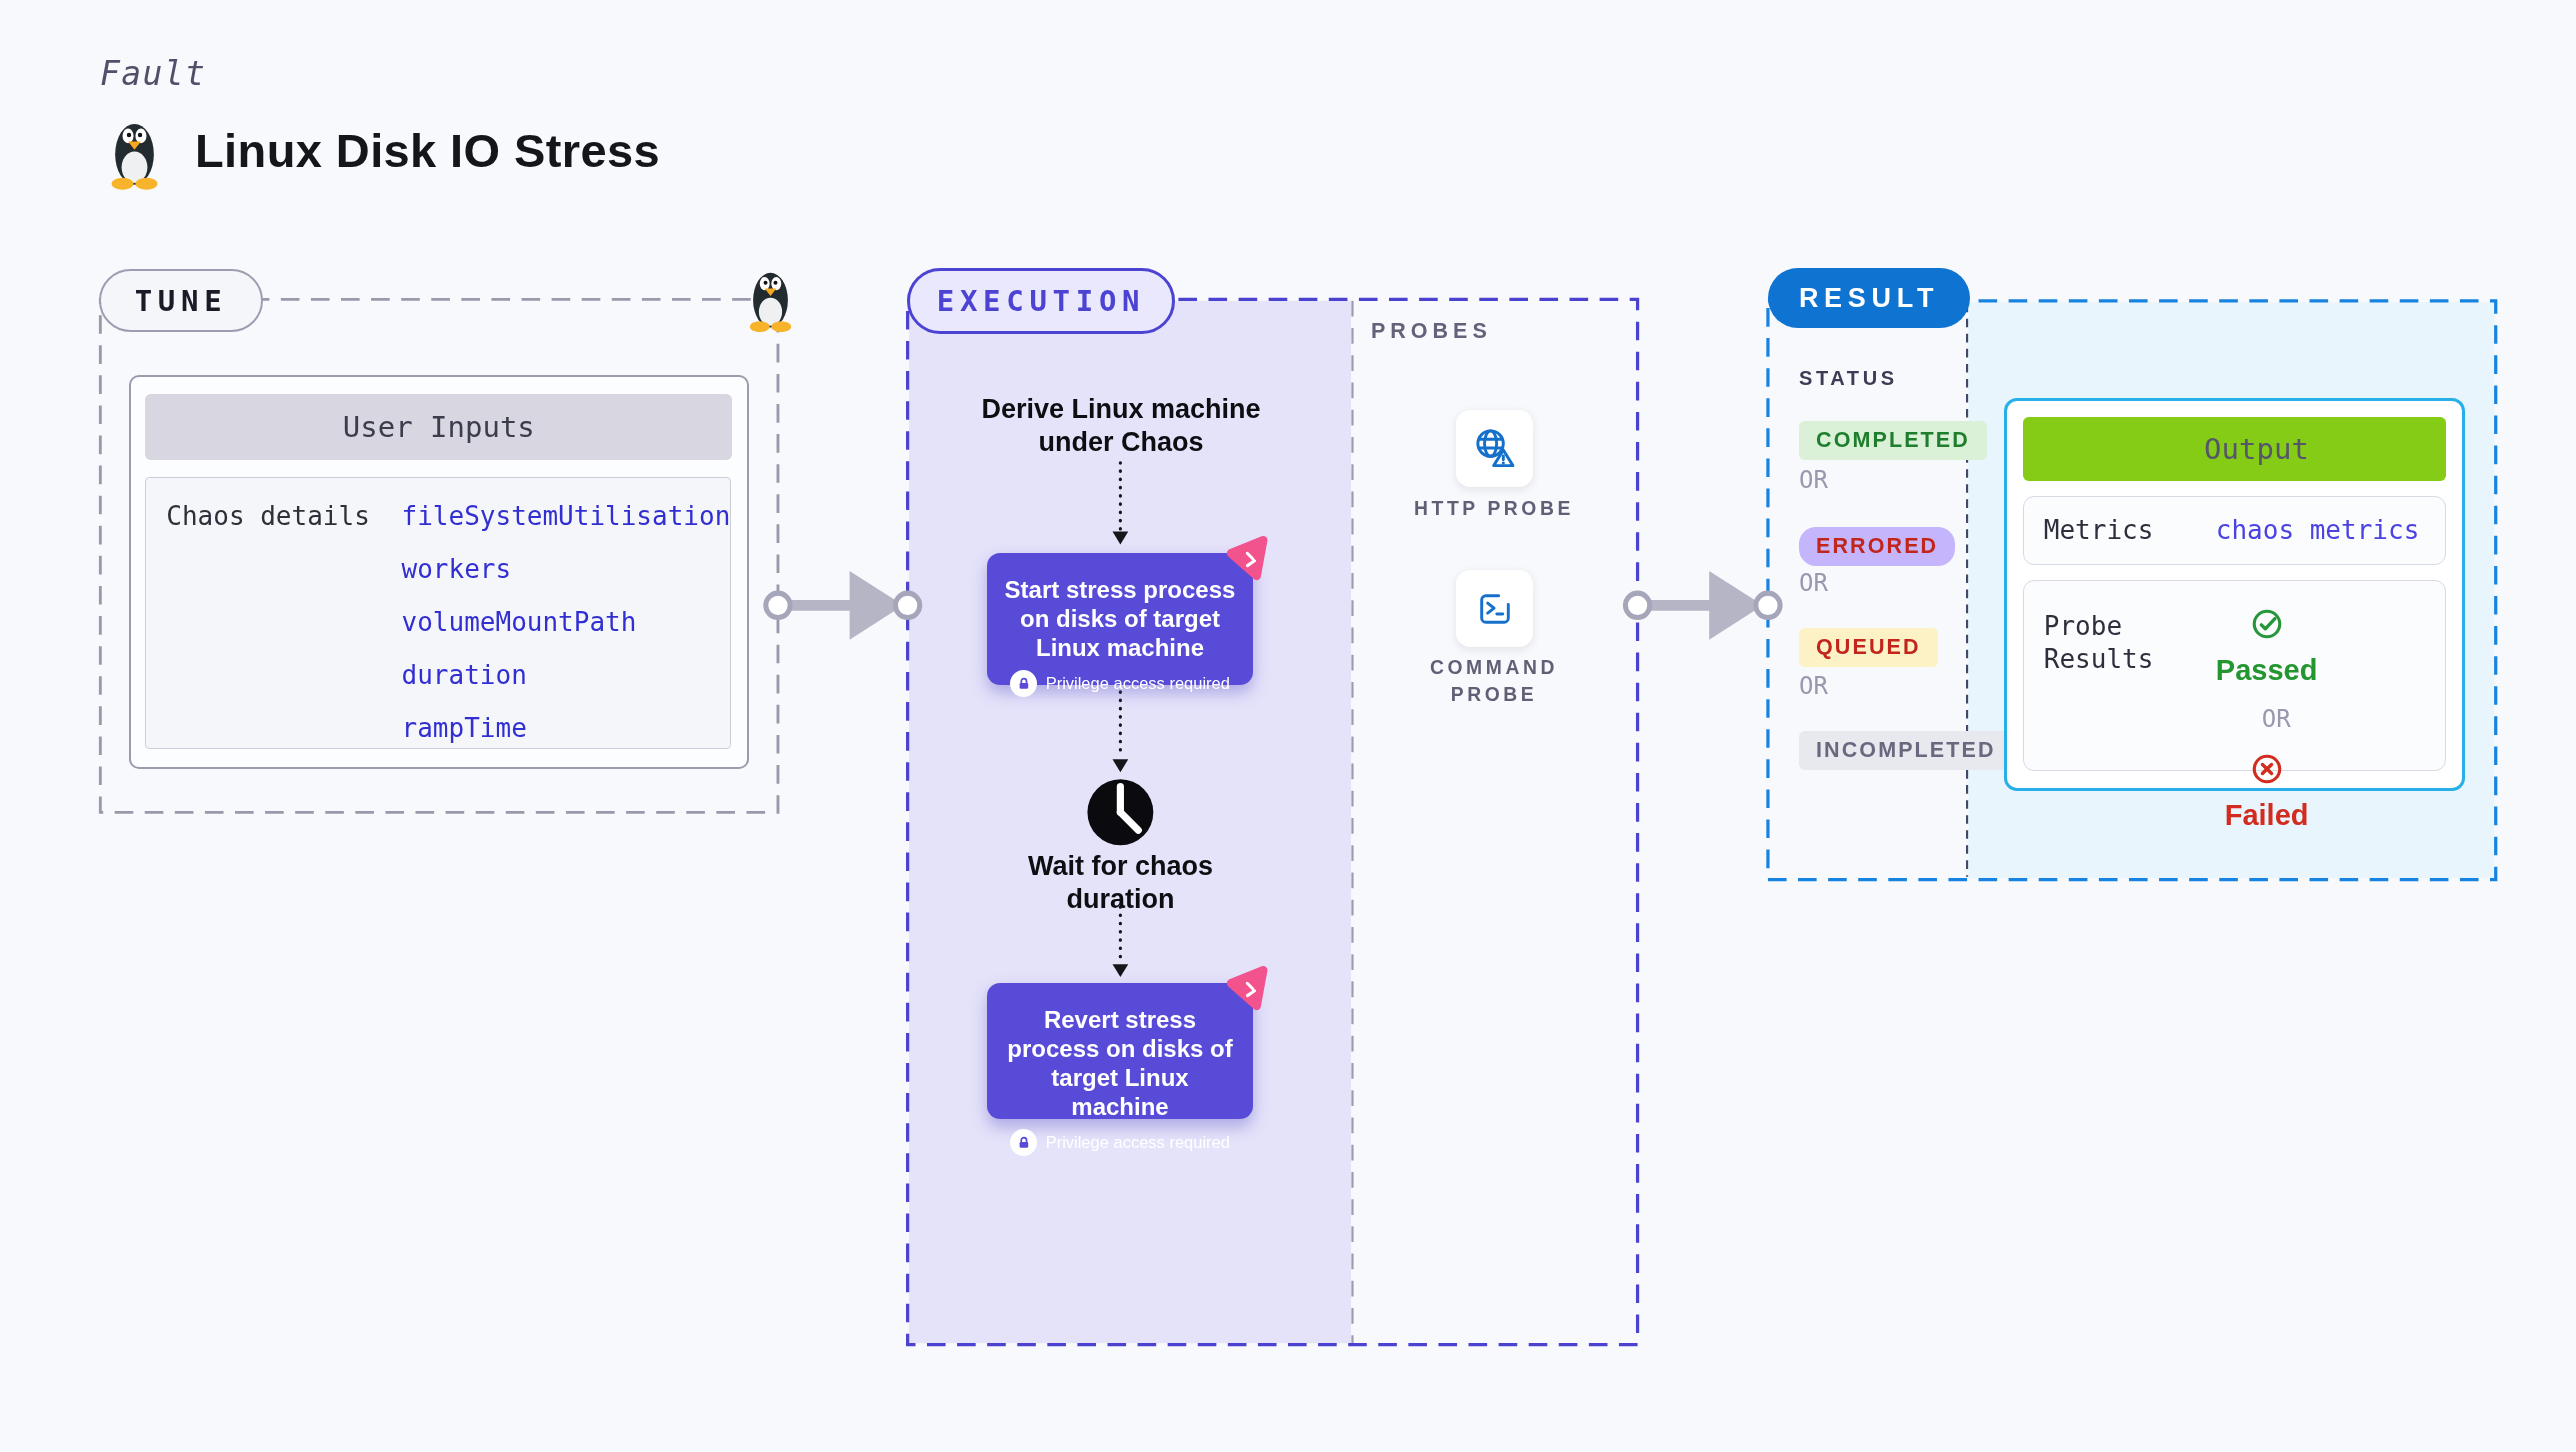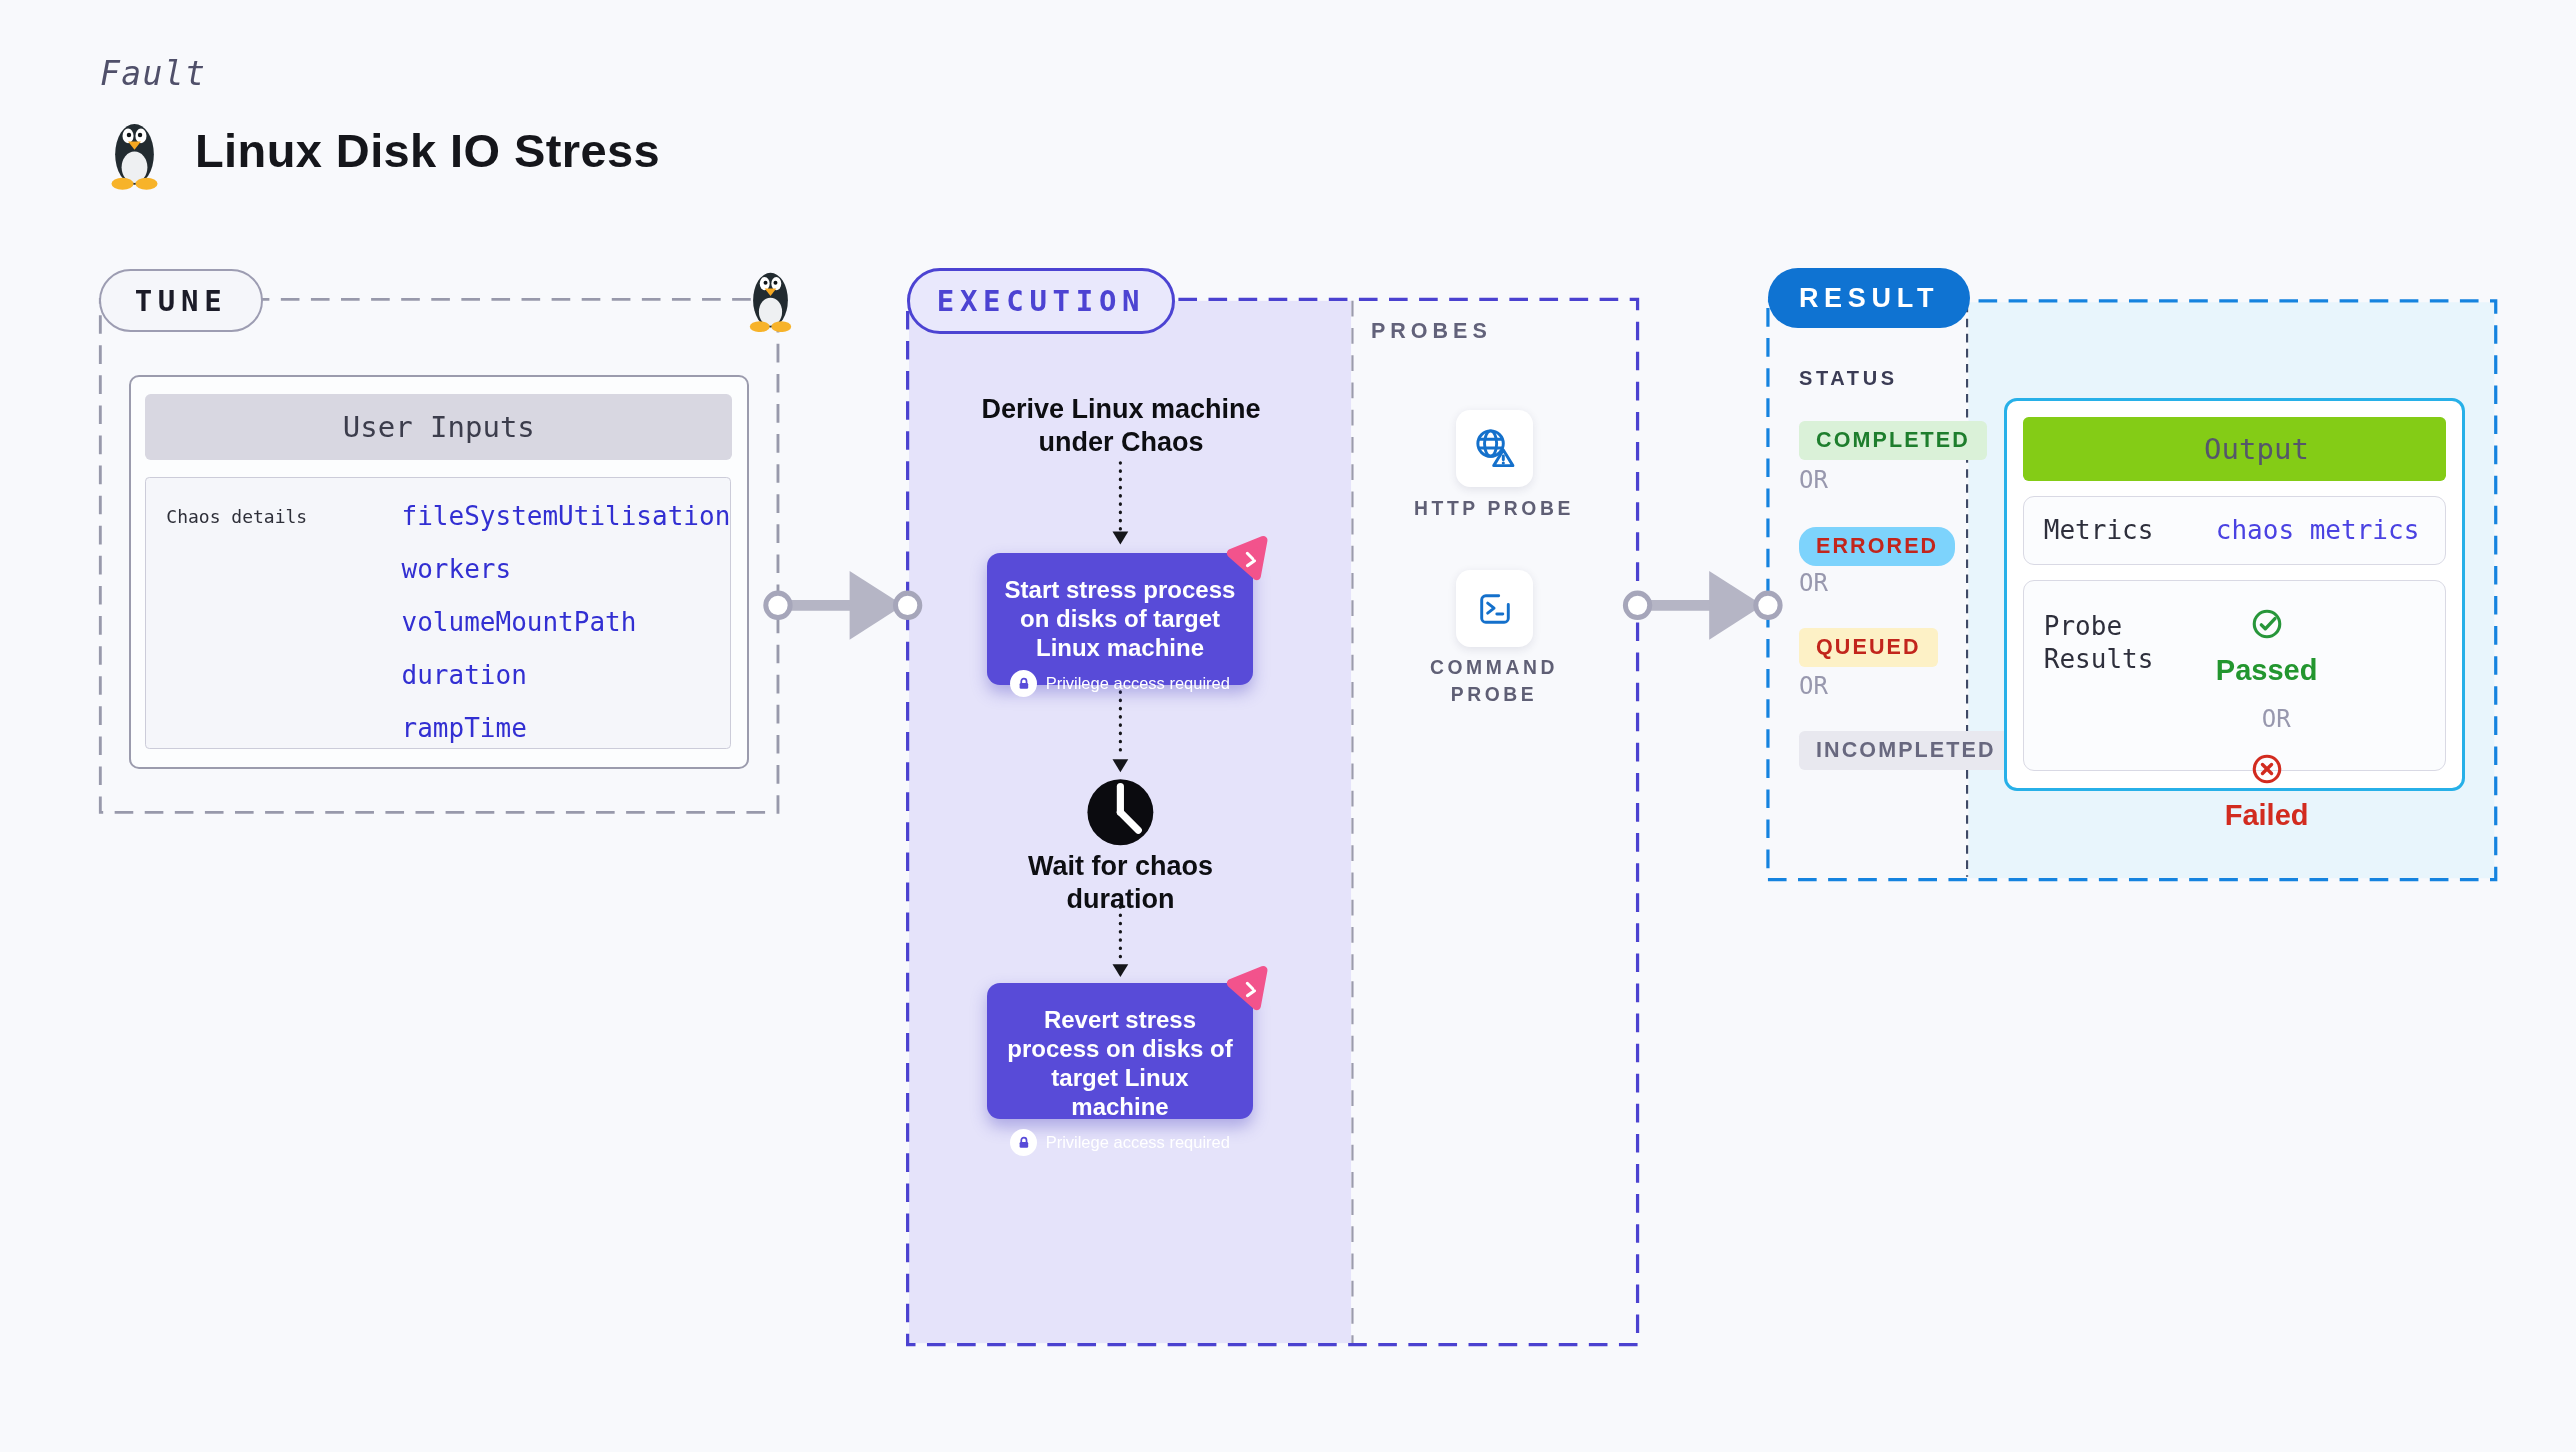--- a/index.html
+++ b/index.html
@@ -23,21 +23,21 @@
              font-size:27px;font-weight:bold;letter-spacing:5.7px;color:#ffffff;
              font-family:"Liberation Sans","DejaVu Sans",sans-serif;}
 
   
   .ui-card{left:129px;top:375px;width:616px;height:390px;background:#fcfdfe;border:2.9px solid #9b9bad;
            border-radius:10px;z-index:4;}
   .ui-card-header{position:absolute;left:14.3px;top:17px;width:587px;height:66px;background:#d8d7e1;border-radius:5.7px;
            display:flex;align-items:center;justify-content:center;font-size:29px;color:#3c3d4c;}
   .ui-card-panel{position:absolute;left:14.3px;top:100px;width:586px;height:272px;background:#f5f6fa;
            border:1.4px solid #ccccd9;border-radius:4.3px;display:flex;padding-top:11.5px;box-sizing:border-box;}
-  .chaos-label{width:236px;padding-left:20px;font-size:18px;line-height:53px;color:#2e2f39;}
+  .chaos-label{width:236px;padding-left:20px;font-size:26px;line-height:53px;color:#2e2f39;}
   .param-list{flex:1;}
   .param-item{font-size:26px;line-height:53px;color:#322fd2;}
 
   
   .preline{white-space:pre-line;}
   .flow-text{z-index:5;text-align:center;font-weight:bold;color:#0d0e12;font-size:27px;line-height:33px;}
   .flow-node{z-index:5;background:#584bd8;border-radius:13px;color:#fff;text-align:center;
              box-shadow:0 7.2px 15.8px rgba(70,60,190,.35);padding-top:15.8px;box-sizing:border-box;}
   .flow-node .node-text{width:241px;margin:6px auto;font-size:24px;font-weight:bold;line-height:29px;}
   .priv-row{display:flex;align-items:center;justify-content:center;margin-top:8.6px;gap:8.6px;}
@@ -50,21 +50,21 @@
   .probe-card{width:77px;height:77px;background:#ffffff;border-radius:14.3px;z-index:5;
               box-shadow:0 2.9px 8.6px rgba(40,40,80,.10);display:flex;align-items:center;justify-content:center;}
   .probe-label{width:186px;text-align:center;font-size:19.3px;font-weight:bold;letter-spacing:3.6px;
                color:#5f5f75;line-height:26.5px;z-index:5;}
 
   
   .status-heading{font-size:20px;font-weight:bold;letter-spacing:3.6px;color:#3b3c55;z-index:5;}
   .badge{height:39px;line-height:39px;border-radius:5.7px;padding:0 17px;font-size:21.5px;font-weight:bold;
          letter-spacing:2.1px;z-index:5;display:inline-block;}
   .badge-completed{background:#daf1d8;color:#1e7e2d;}
-  .badge-errored{background:#7dd3fc;color:#c2251c;border-radius:17px;}
+  .badge-errored{background:#c4b5fd;color:#c2251c;border-radius:17px;}
   .badge-queued{background:#fdf1c6;color:#c2251c;}
   .badge-incompleted{background:#e8e8ef;color:#68687f;}
   .or-label{font-size:24px;color:#9898ae;z-index:5;}
 
   .output-card{left:2004px;top:398px;width:461px;height:393px;background:#ffffff;border:3.6px solid #27b0e8;
                border-radius:13px;z-index:5;box-sizing:border-box;padding:15.8px;}
   .output-header{height:64px;background:#84cc16;border-radius:5.7px;display:flex;align-items:center;
                justify-content:center;font-size:29px;color:#55566b;padding-left:44px;}
   .output-row{border:1.4px solid #d9d9e4;border-radius:11px;background:#fbfcfe;display:flex;margin-top:15px;box-sizing:border-box;}
   .row-metrics{height:69px;align-items:center;}

